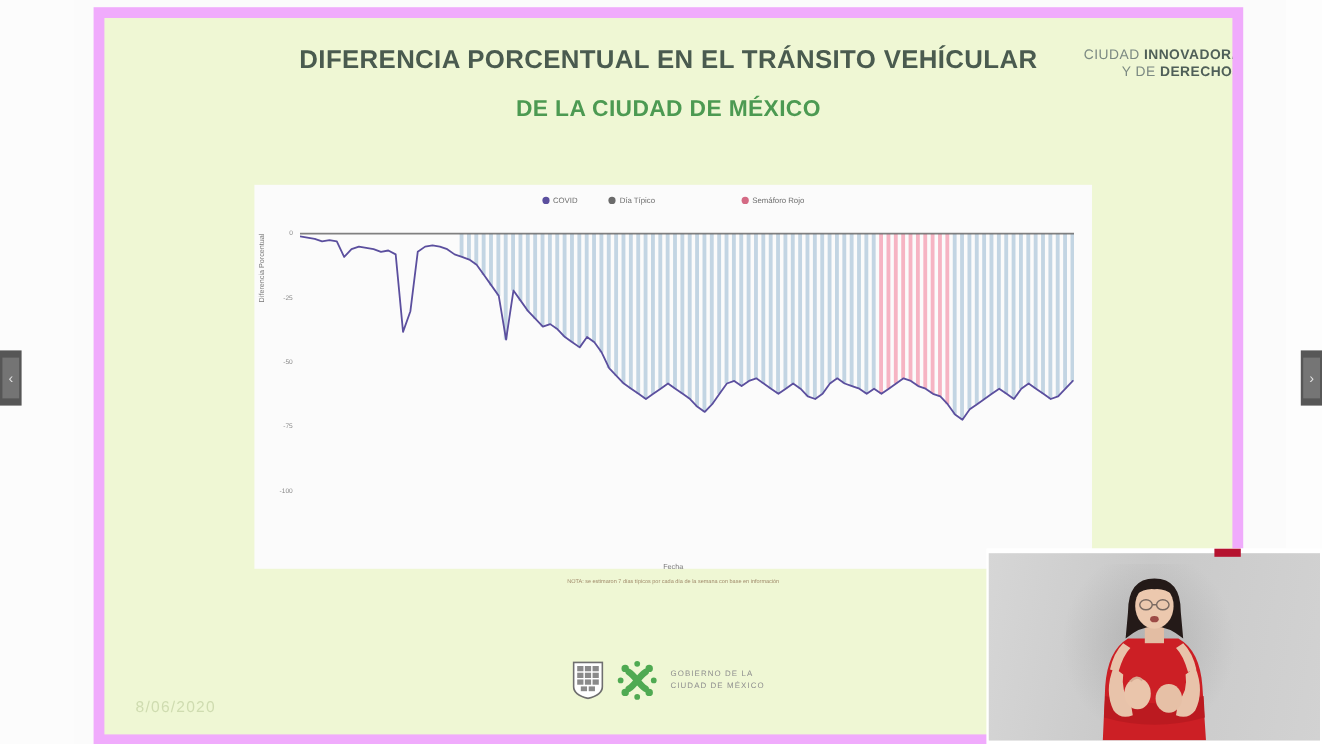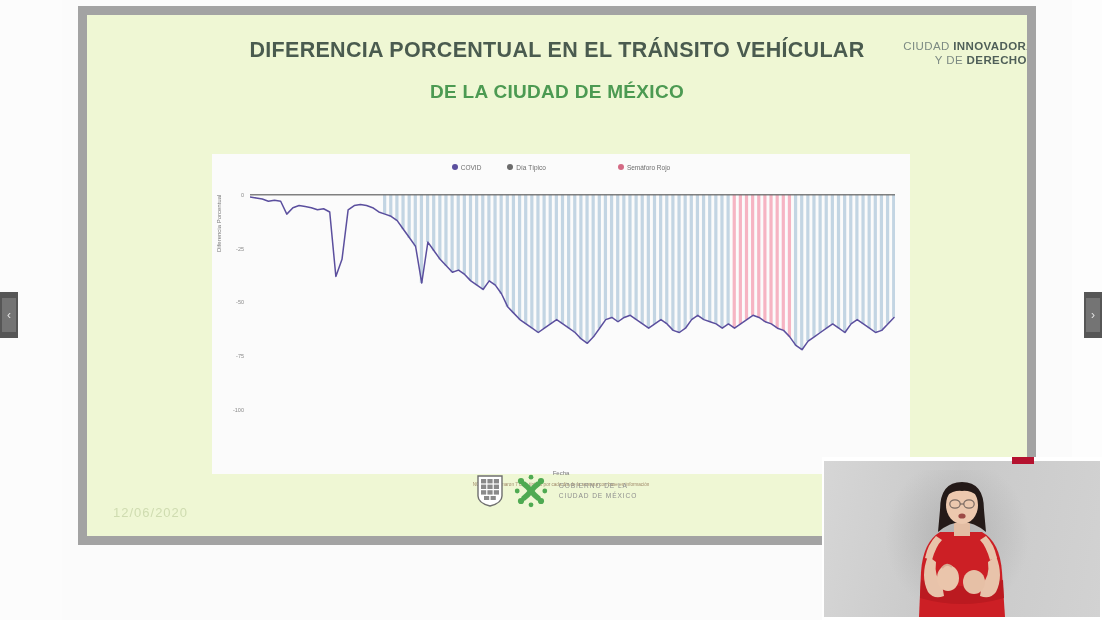--- a/index.html
+++ b/index.html
@@ -16,22 +16,22 @@
   
   .nav-arrow{position:absolute;width:18px;height:46px;background:#3a3a3a;
              display:flex;align-items:center;justify-content:center;opacity:.85;}
   .nav-arrow.left{left:0;top:292px;}
   .nav-arrow.right{right:0;top:292px;}
   .nav-arrow .glyph{color:#d8d8d8;font-size:12px;line-height:1;}
   .nav-arrow.left::after,.nav-arrow.right::after{content:"";position:absolute;
       width:14px;height:34px;background:rgba(255,255,255,.18);}
 
   
-  .slide-frame{position:absolute;left:78px;top:6px;width:958px;height:539px;
-               background:#a3a3a3;padding:9px;box-sizing:border-box;text-decoration:underline;}
+  .slide-frame{position:absolute;left:78px;top:6px;width:958px;height:615px;
+               background:#f0abfc;padding:9px;box-sizing:border-box;text-decoration:underline;}
   .slide{position:relative;width:100%;height:100%;background:#eff7d4;overflow:hidden;}
 
   
   .title-block{position:absolute;left:0;right:0;top:23px;text-align:center;}
   .title-line1{font-size:21.5px;font-weight:bold;color:#4a5b4f;letter-spacing:.3px;
                line-height:1.12;}
   .title-line2{font-size:19px;font-weight:bold;color:#4c9a52;letter-spacing:.3px;
                line-height:1.2;margin-top:19px;}
 
   
@@ -239,21 +239,21 @@
                 <path d="M0.00 12.91 L6.13 13.99 L12.27 15.07 L18.40 17.22 L24.53 16.14 L30.67 17.22 L36.80 30.13 L42.93 23.68 L49.07 21.52 L55.20 22.60 L61.33 23.68 L67.47 25.83 L73.60 24.75 L79.73 27.98 L85.87 92.55 L92.00 75.33 L98.13 25.83 L104.27 21.52 L110.40 20.45 L116.53 21.52 L122.67 23.68 L128.80 27.98 L134.93 30.13 L141.07 32.29 L147.20 36.59 L153.33 45.20 L159.47 53.81 L165.60 62.42 L171.73 99.01 L177.87 58.11 L184.00 66.72 L190.13 75.33 L196.27 81.79 L202.40 88.25 L208.53 86.10 L214.67 90.40 L220.80 96.86 L226.93 101.16 L233.07 105.47 L239.20 96.86 L245.33 101.16 L251.47 109.77 L257.60 122.69 L263.73 129.14 L269.87 135.60 L276.00 139.90 L282.13 144.21 L288.27 148.51 L294.40 144.21 L300.53 139.90 L306.67 135.60 L312.80 139.90 L318.93 144.21 L325.07 148.51 L331.20 154.97 L337.33 159.28 L343.47 152.82 L349.60 144.21 L355.73 135.60 L361.87 133.45 L368.00 137.75 L374.13 133.45 L380.27 131.30 L386.40 135.60 L392.53 139.90 L398.67 144.21 L404.80 139.90 L410.93 135.60 L417.07 139.90 L423.20 146.36 L429.33 148.51 L435.47 144.21 L441.60 135.60 L447.73 131.30 L453.87 135.60 L460.00 137.75 L466.13 139.90 L472.27 144.21 L478.40 139.90 L484.53 144.21 L490.67 139.90 L496.80 135.60 L502.93 131.30 L509.07 133.45 L515.20 137.75 L521.33 139.90 L527.47 144.21 L533.60 146.36 L539.73 152.82 L545.87 161.43 L552.00 165.73 L558.13 157.12 L564.27 152.82 L570.40 148.51 L576.53 144.21 L582.67 139.90 L588.80 144.21 L594.93 148.51 L601.07 139.90 L607.20 135.60 L613.33 139.90 L619.47 144.21 L625.60 148.51 L631.73 146.36 L637.87 139.90 L644.00 133.45" fill="none" stroke="#5b4f9e" stroke-width="1.5" stroke-linejoin="round" stroke-linecap="round"></path>
               </svg>
           </div>
 
           <div class="xticks" id="xticks"></div>
           <div class="xlabel">Fecha</div>
           <div class="note">NOTA: se estimaron 7 días típicos por cada día de la semana con base en información</div>
         </div>
       </div>
 
-      <div class="datestamp">12/06/2020</div>
+      <div class="datestamp">8/06/2020</div>
 
       <div class="govbar">
         <svg class="shield" viewBox="0 0 26 32">
           <path d="M1 1 h24 v20 q0 7 -12 10 q-12 -3 -12 -10 z" fill="#ffffff" stroke="#6f6f6f" stroke-width="1.4"></path>
           <g fill="#8a8a8a">
             <rect x="4" y="4" width="5.2" height="4.4"></rect>
               <rect x="10.4" y="4" width="5.2" height="4.4"></rect>
             <rect x="16.8" y="4" width="5.2" height="4.4"></rect>
             <rect x="4" y="9.6" width="5.2" height="4.4"></rect>
               <rect x="10.4" y="9.6" width="5.2" height="4.4"></rect>

